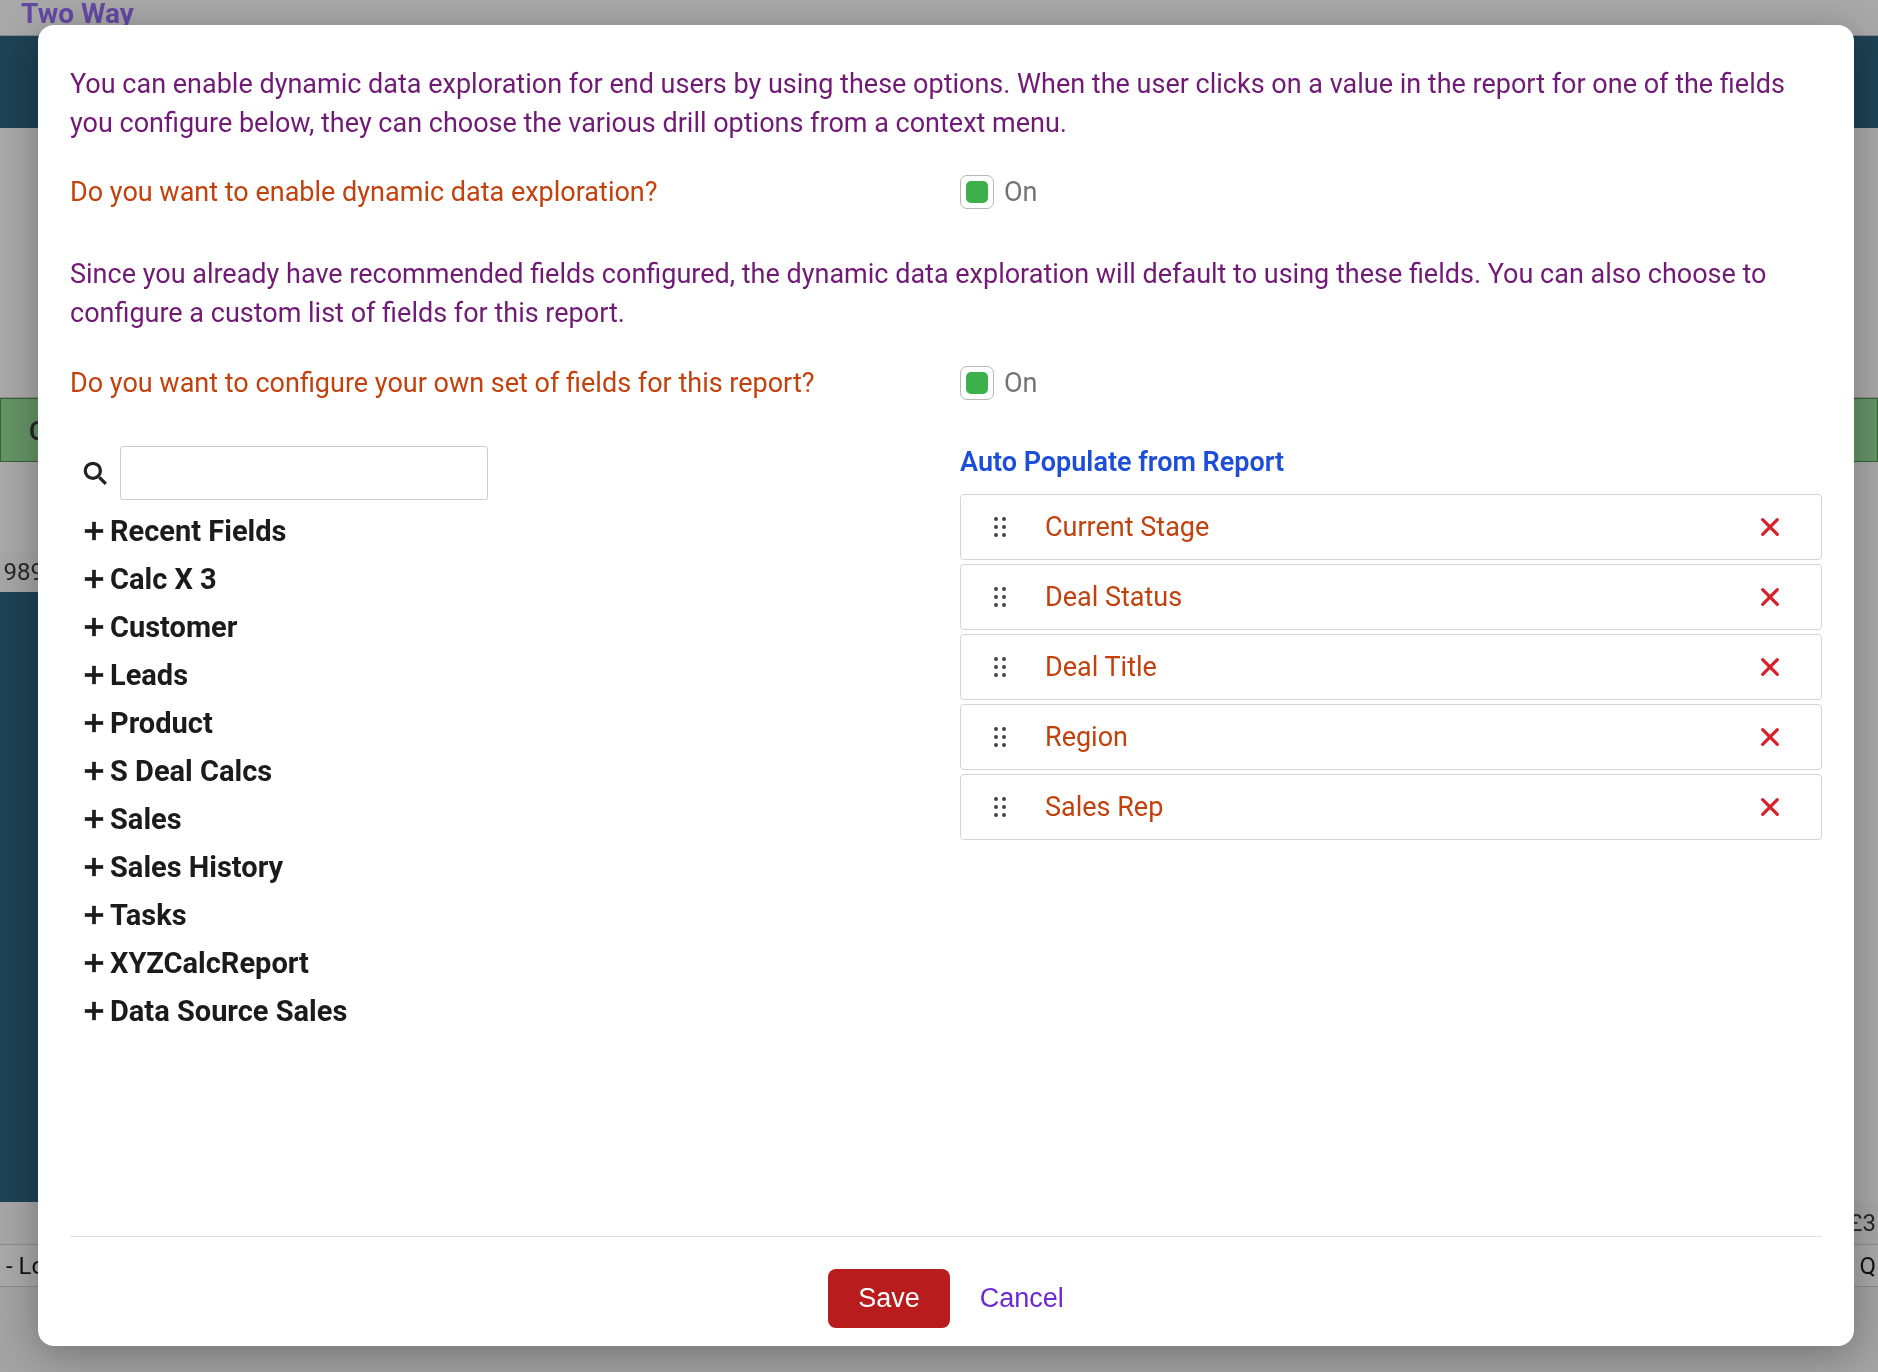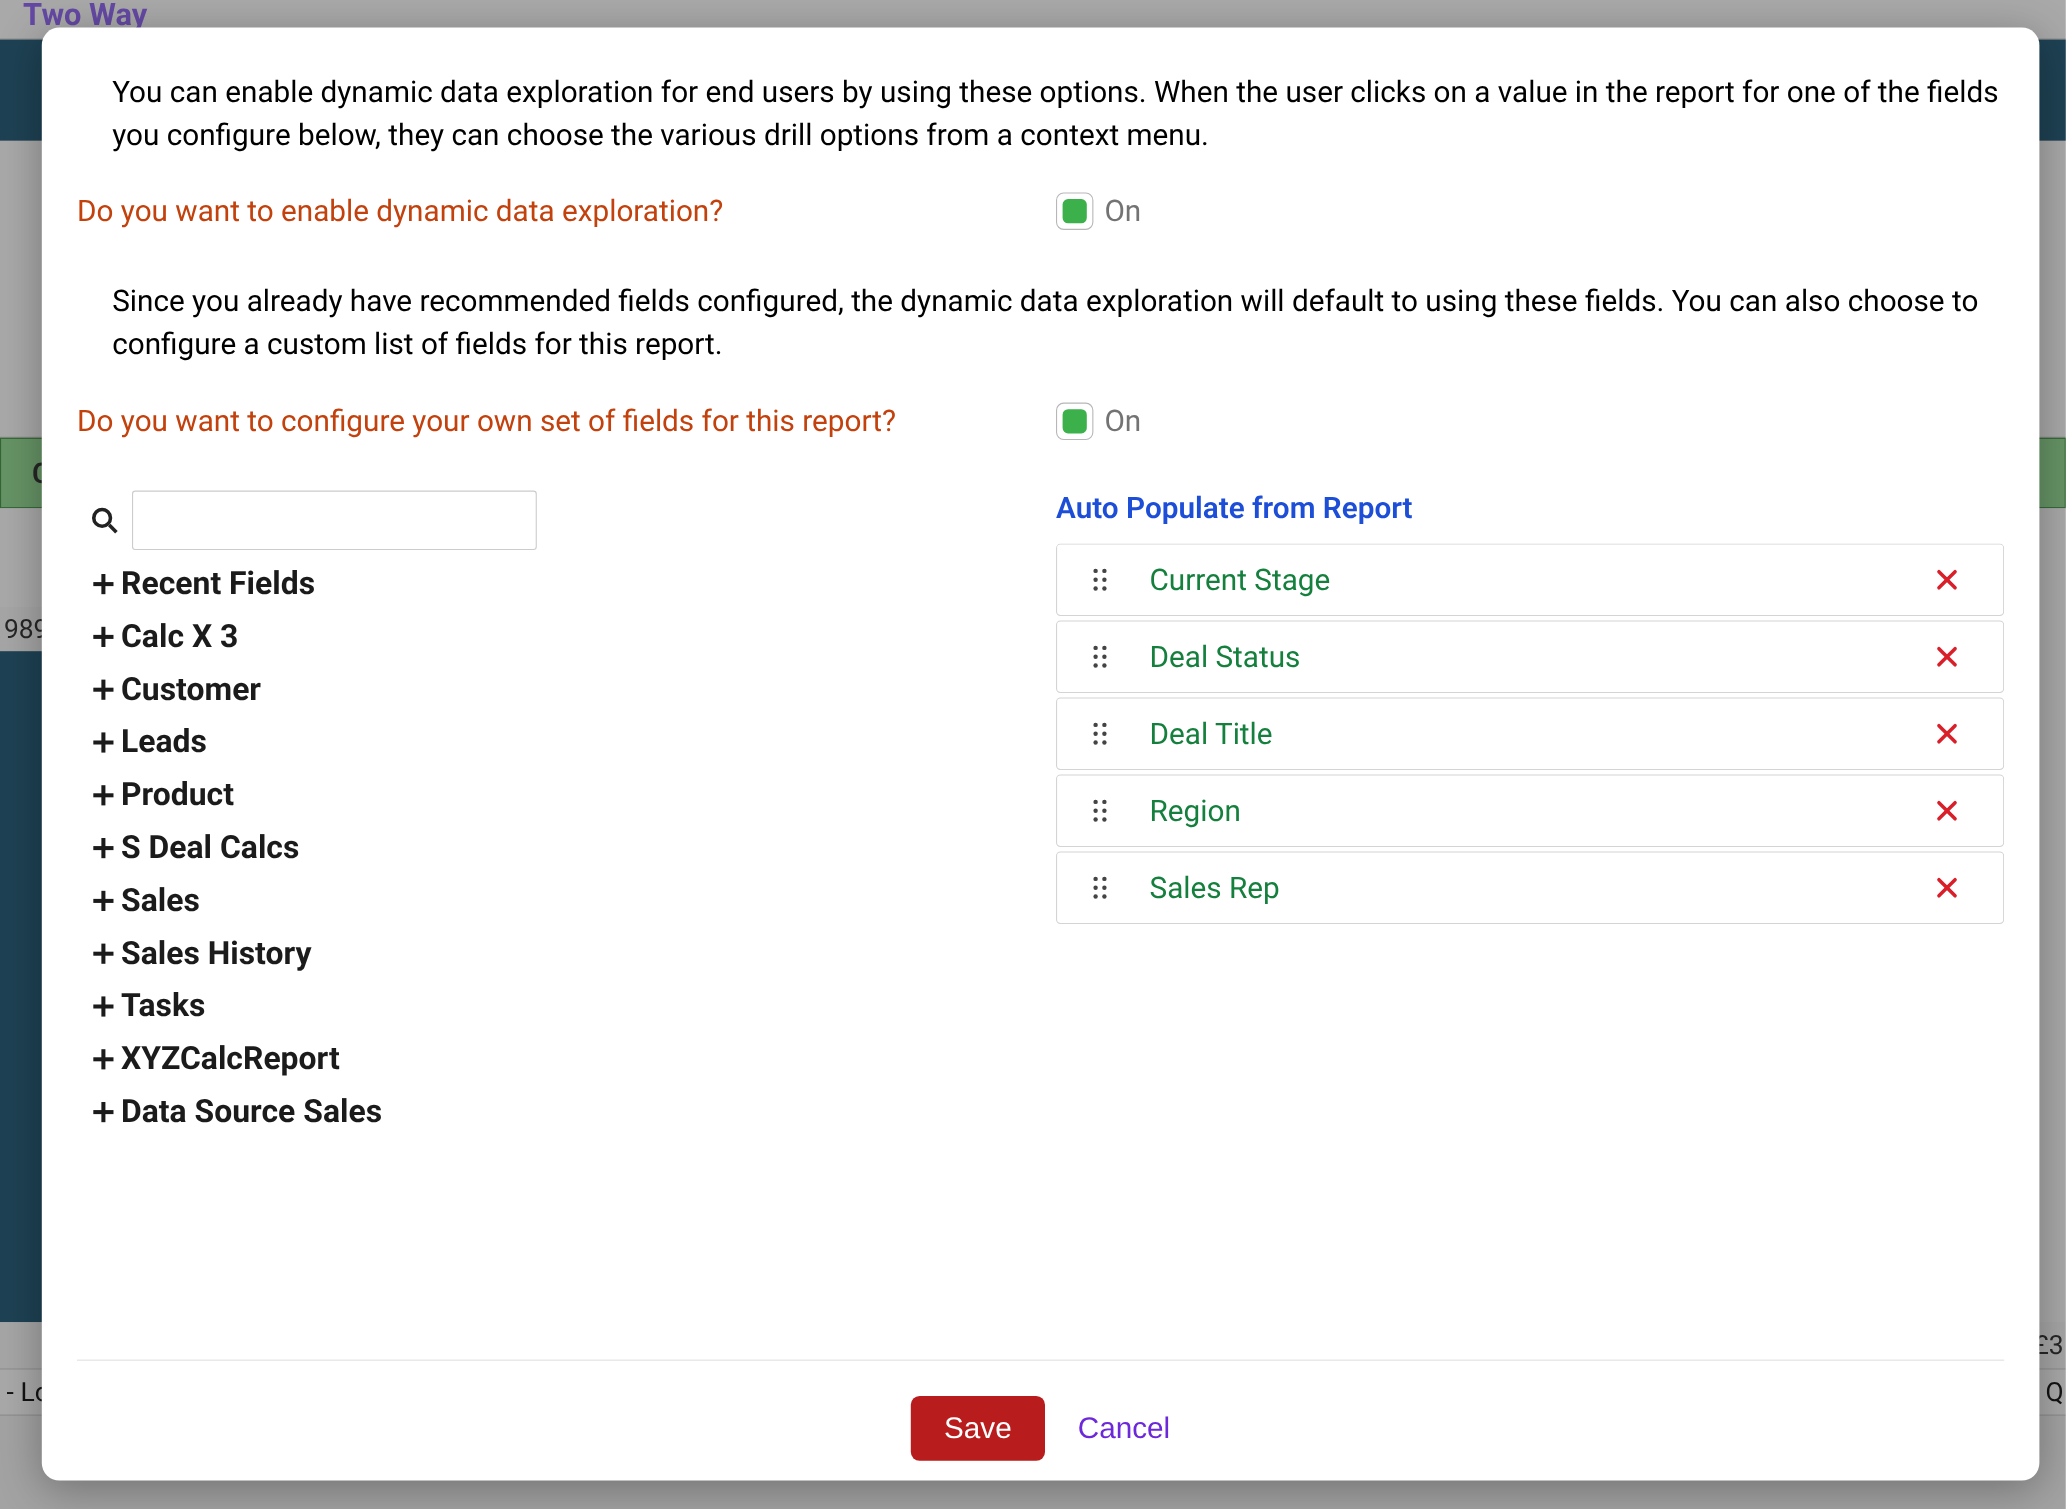--- a/index.html
+++ b/index.html
@@ -123,24 +123,23 @@
     padding: 40px 32px 18px 32px;
     display: flex;
     flex-direction: column;
   }
   .modal-body {
     flex: 1;
     overflow: hidden;
   }
   .modal p.intro {
     font-size: 27px;
-    color: #000000;
+    color: #701a75;
     line-height: 1.45;
     margin-bottom: 32px;
-    margin-left: 32px;
   }
   .toggle-row {
     display: flex;
     align-items: center;
     margin-bottom: 46px;
   }
   .toggle-row .prompt {
     flex: 0 0 890px;
     font-size: 27px;
     color: #c2410c;
@@ -246,21 +245,21 @@
     width: 22px;
     margin-right: 34px;
     display: inline-flex;
     justify-content: center;
     cursor: grab;
   }
   .drag-handle svg { width: 16px; height: 24px; display:block; }
   .sel-label {
     flex: 1;
     font-size: 27px;
-    color: #15803d;
+    color: #c2410c;
   }
   .remove-x {
     width: 40px;
     text-align: center;
     cursor: pointer;
   }
   .remove-x svg { width: 22px; height: 22px; display:block; }
 
   .modal-footer {
     border-top: 1px solid #e0e0e0;

